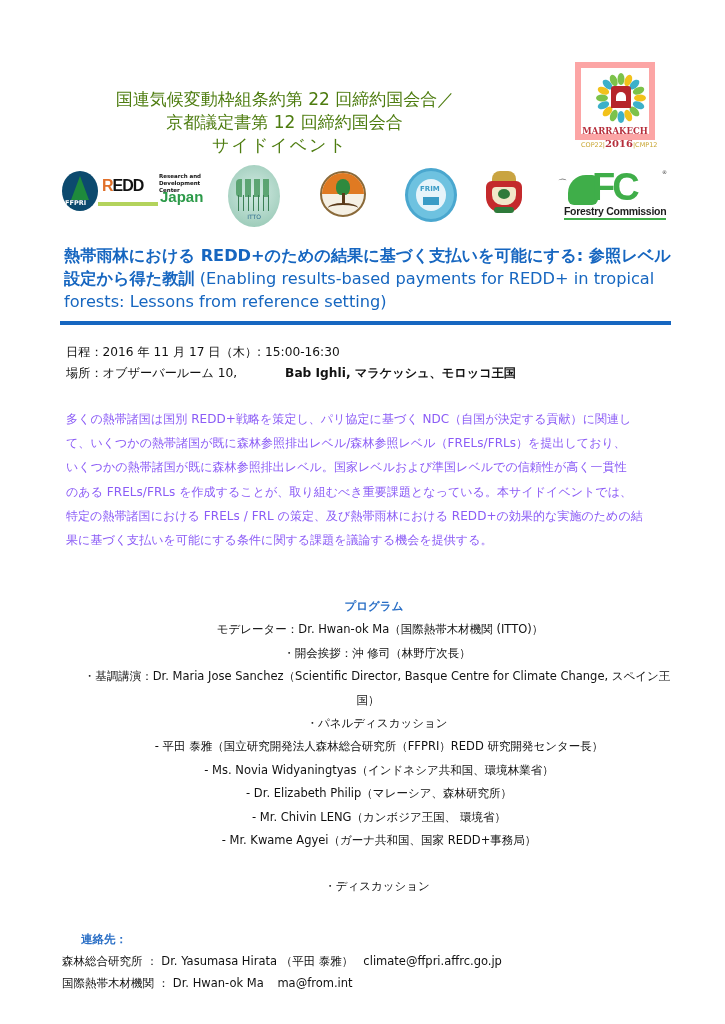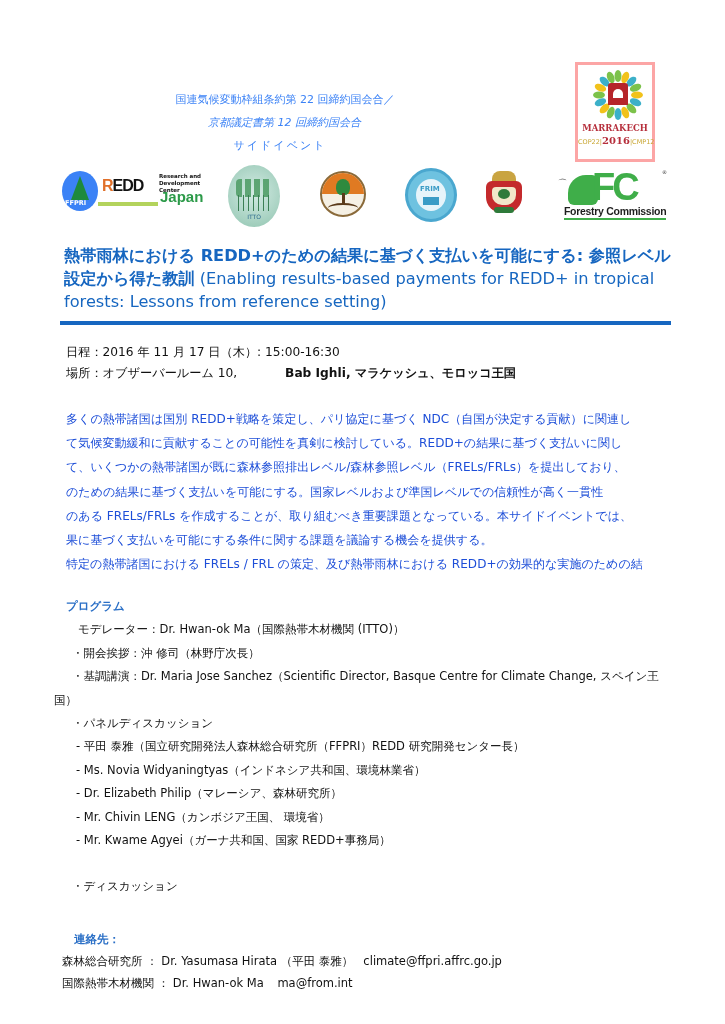--- a/index.html
+++ b/index.html
@@ -1,36 +1,36 @@
 <!DOCTYPE html>
 <html><head>
 <meta charset="utf-8">
 <style>
   * { box-sizing: border-box; margin: 0; padding: 0; }
   html, body { width: 725px; height: 1024px; background: #ffffff; overflow: hidden; }
   body { position: relative; font-family: "DejaVu Sans", "Liberation Sans", sans-serif; color: #111; }
 
-  .header-titles { position: absolute; left: 0; top: 88px; width: 560px; text-align: center; font-size: 11px; line-height: 23px; color: #3b82f6; }
+  .header-titles { position: absolute; left: 0; top: 88px; width: 560px; text-align: center; font-size: 17px; line-height: 23px; color: #4d7c0f; }
   .header-titles .l1 { padding-left: 10px; }
-  .header-titles .l2 { padding-left: 9px; font-style: italic; }
+  .header-titles .l2 { padding-left: 9px; }
   .header-titles .l3 { letter-spacing: 2px; }
 
-  .cop-logo { position: absolute; left: 575px; top: 62px; width: 80px; height: 100px; border: 3px solid #fca5a5; background: #fff; }
+  .cop-logo { position: absolute; left: 575px; top: 62px; width: 80px; height: 78px; border: 6px solid #fca5a5; background: #fff; }
   .cop-logo .ring { position: absolute; left: 14px; top: 4px; width: 52px; height: 52px; border-radius: 50%; }
   .cop-logo .building { position: absolute; left: 30px; top: 18px; width: 20px; height: 22px; background: #b6252a; border-radius: 3px 3px 0 0; }
   .cop-logo .building::after { content: ""; position: absolute; left: 5px; top: 6px; width: 10px; height: 9px; background: #fff; border-radius: 5px 5px 0 0; }
   .cop-logo .city { position: absolute; left: 0; top: 58px; width: 100%; text-align: center; font-family: "DejaVu Serif", serif; font-size: 8.5px; font-weight: bold; color: #b62f3c; }
   .cop-logo .years { position: absolute; left: 0; top: 70px; width: 100%; text-align: center; font-size: 6.5px; color: #c8a632; white-space: nowrap; }
   .cop-logo .years b { font-family: "DejaVu Serif", serif; color: #b62f3c; font-size: 10px; }
 
   .logos { position: absolute; left: 0; top: 165px; width: 725px; height: 62px; }
   .logo { position: absolute; }
 
   .logo-redd { left: 62px; top: 6px; width: 150px; height: 44px; }
-  .logo-redd .circle { position: absolute; left: 0; top: 0; width: 36px; height: 40px; border-radius: 50%; background: #3b82f6; overflow: hidden; }
+  .logo-redd .circle { position: absolute; left: 0; top: 0; width: 36px; height: 40px; border-radius: 50%; background: #0c4a6e; overflow: hidden; }
   .logo-redd .tri { position: absolute; left: 9px; top: 5px; width: 0; height: 0; border-left: 9px solid transparent; border-right: 9px solid transparent; border-bottom: 24px solid #1e8a3c; }
   .logo-redd .ffpri { position: absolute; left: 3px; top: 28px; font-size: 6.5px; font-weight: bold; color: #fff; }
   .logo-redd .redd { position: absolute; left: 40px; top: 2px; font-size: 16px; font-weight: bold; font-family: "Liberation Sans", sans-serif; letter-spacing: -1px; line-height: 26px; }
   .logo-redd .redd .r { color: #e0702a; }
   .logo-redd .redd .edd { color: #111; }
   .logo-redd .rdc { position: absolute; left: 97px; top: 2px; font-size: 5.5px; line-height: 7px; color: #111; font-weight: bold; }
   .logo-redd .japan { position: absolute; left: 98px; top: 17px; font-size: 15px; font-weight: bold; color: #2c9a49; font-family: "Liberation Sans", sans-serif; }
   .logo-redd .bar { position: absolute; left: 36px; top: 31px; width: 60px; height: 4px; background: #b3d35c; }
 
   .logo-itto { left: 228px; top: 0; width: 52px; height: 62px; border-radius: 50%; background: radial-gradient(circle at 50% 45%, #d4ebe4 0%, #a8d2c2 65%, #8fc3ae 100%); }
@@ -63,34 +63,34 @@
   .logo-fc .reg { position: absolute; left: 104px; top: 0; font-size: 5px; color: #333; }
   .logo-fc .name { position: absolute; left: 6px; top: 36px; font-size: 10.5px; font-weight: bold; color: #1e1e1e; font-family: "Liberation Sans", sans-serif; letter-spacing: -0.3px; border-bottom: 2px solid #3fae49; line-height: 12px; padding-bottom: 1px; }
 
   .event-title { position: absolute; left: 64px; top: 244px; width: 612px; color: #1666c0; font-size: 16.2px; line-height: 23px; }
   .event-title .jp { font-weight: bold; }
   .separator { position: absolute; left: 60px; top: 321px; width: 611px; height: 4px; background: #1666c0; }
 
   .schedule { position: absolute; left: 66px; top: 342px; font-size: 12.2px; line-height: 21px; color: #111; }
   .schedule .bold { font-weight: bold; margin-left: 44px; }
 
-  .body-text { position: absolute; left: 66px; top: 407px; width: 610px; font-size: 12px; line-height: 24.2px; color: #1d4ed8; letter-spacing: 0.05px; text-align: justify; }
+  .body-text { position: absolute; left: 66px; top: 407px; width: 610px; font-size: 12px; line-height: 24.2px; color: #8b5cf6; letter-spacing: 0.05px; text-align: justify; }
   .body-text .line { display: block; white-space: nowrap; }
 
-  .program { position: absolute; left: 62px; top: 595px; width: 620px; font-size: 11.5px; line-height: 23.4px; color: #111; }
+  .program { position: absolute; left: 62px; top: 595px; width: 620px; font-size: 11.5px; line-height: 23.4px; color: #111; text-align: center; }
   .program .heading { color: #2a6fc6; font-weight: bold; font-size: 11.5px; margin-left: 4px; }
   .program .row { display: block; white-space: nowrap; }
   .program .mod { padding-left: 16px; }
   .program .bul { padding-left: 10px; }
   .program .wrap { padding-left: 0; margin-left: -8px; }
   .program .sub { padding-left: 14px; }
   .program .gap { height: 23px; }
 
   .contacts { position: absolute; left: 62px; top: 928px; font-size: 11.5px; line-height: 22px; color: #111; }
-  .contacts .heading { color: #2a6fc6; font-weight: bold; margin-left: 12px; font-family: Liberation Serif, serif; }
+  .contacts .heading { color: #2a6fc6; font-weight: bold; margin-left: 19px; font-family: Liberation Serif, serif; }
   .contacts .row { display: block; white-space: nowrap; }
   .contacts .email { margin-left: 10px; }
 </style>
 </head>
 <body>
 
 <div class="header-titles">
   <div class="l1">国連気候変動枠組条約第 22 回締約国会合／</div>
   <div class="l2">京都議定書第 12 回締約国会合</div>
   <div class="l3">サイドイベント</div>
@@ -183,26 +183,25 @@
 </div>
 <div class="separator"></div>
 
 <div class="schedule">
   <div>日程：2016 年 11 月 17 日（木）: 15:00-16:30</div>
   <div><span>場所：オブザーバールーム 10, </span><span class="bold">Bab Ighli, マラケッシュ、モロッコ王国</span></div>
 </div>
 
 <div class="body-text">
   <span class="line">多くの熱帯諸国は国別 REDD+戦略を策定し、パリ協定に基づく NDC（自国が決定する貢献）に関連し</span>
-  <span class="line">て気候変動緩和に貢献することの可能性を真剣に検討している。REDD+の結果に基づく支払いに関し</span>
   <span class="line">て、いくつかの熱帯諸国が既に森林参照排出レベル/森林参照レベル（FRELs/FRLs）を提出しており、</span>
-  <span class="line">のための結果に基づく支払いを可能にする。国家レベルおよび準国レベルでの信頼性が高く一貫性</span>
+  <span class="line">いくつかの熱帯諸国が既に森林参照排出レベル。国家レベルおよび準国レベルでの信頼性が高く一貫性</span>
   <span class="line">のある FRELs/FRLs を作成することが、取り組むべき重要課題となっている。本サイドイベントでは、</span>
+  <span class="line">特定の熱帯諸国における FRELs / FRL の策定、及び熱帯雨林における REDD+の効果的な実施のための結</span>
   <span class="line">果に基づく支払いを可能にする条件に関する課題を議論する機会を提供する。</span>
-  <span class="line">特定の熱帯諸国における FRELs / FRL の策定、及び熱帯雨林における REDD+の効果的な実施のための結</span>
 </div>
 
 <div class="program">
   <span class="row heading">プログラム</span>
   <span class="row mod">モデレーター：Dr. Hwan-ok Ma（国際熱帯木材機関 (ITTO)）</span>
   <span class="row bul">・開会挨拶：沖 修司（林野庁次長）</span>
   <span class="row bul">・基調講演：Dr. Maria Jose Sanchez（Scientific Director, Basque Centre for Climate Change, スペイン王</span>
   <span class="row wrap">国）</span>
   <span class="row bul">・パネルディスカッション</span>
   <span class="row sub">- 平田 泰雅（国立研究開発法人森林総合研究所（FFPRI）REDD 研究開発センター長）</span>

